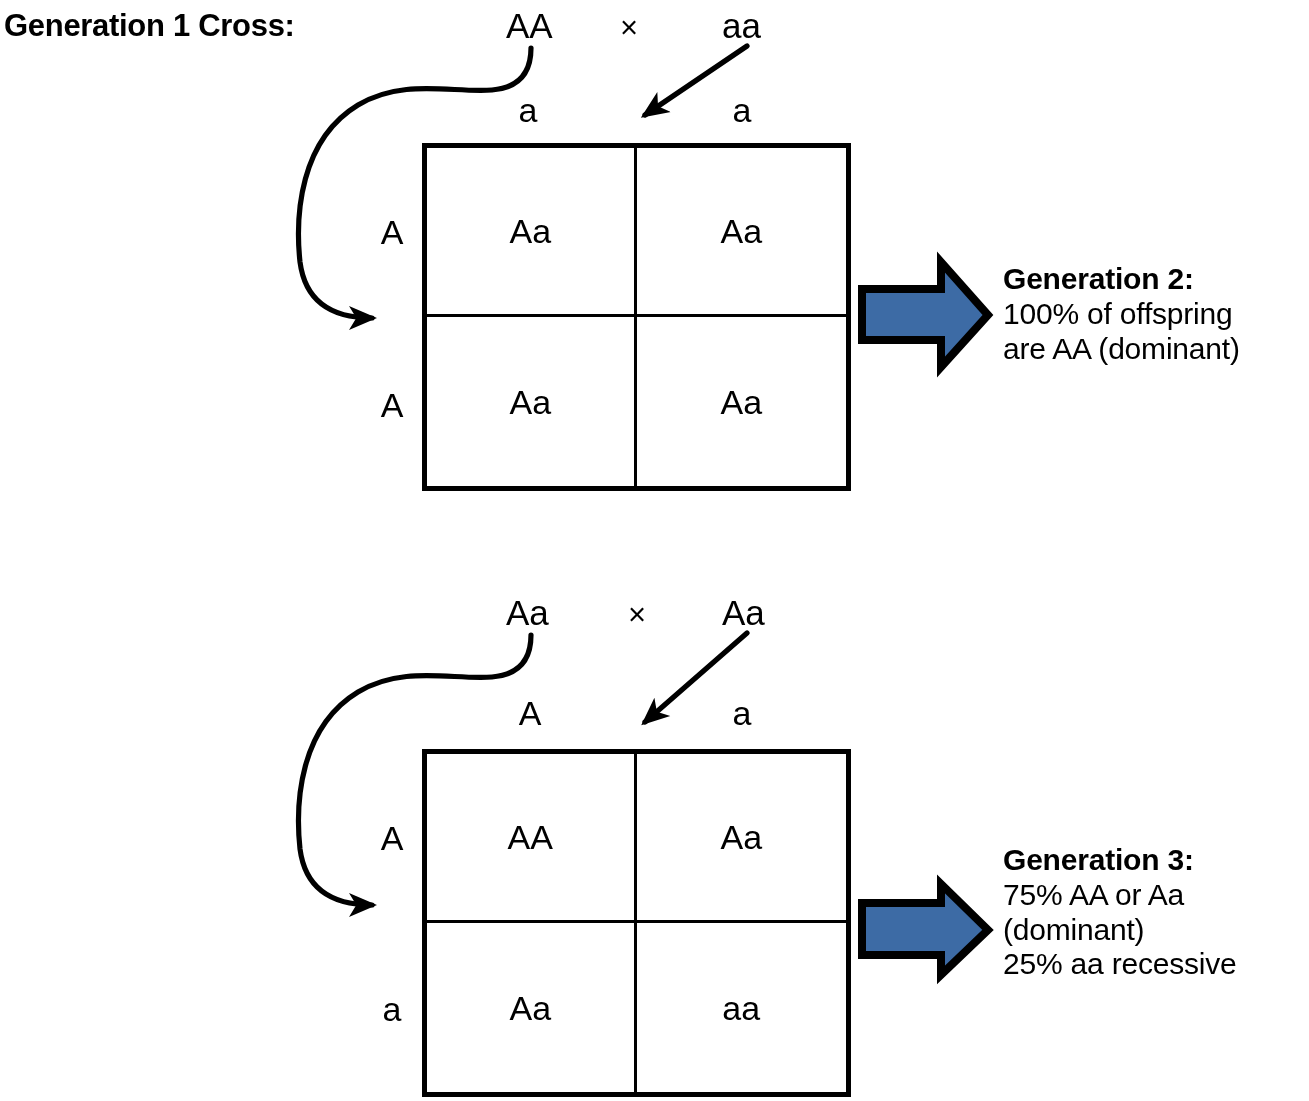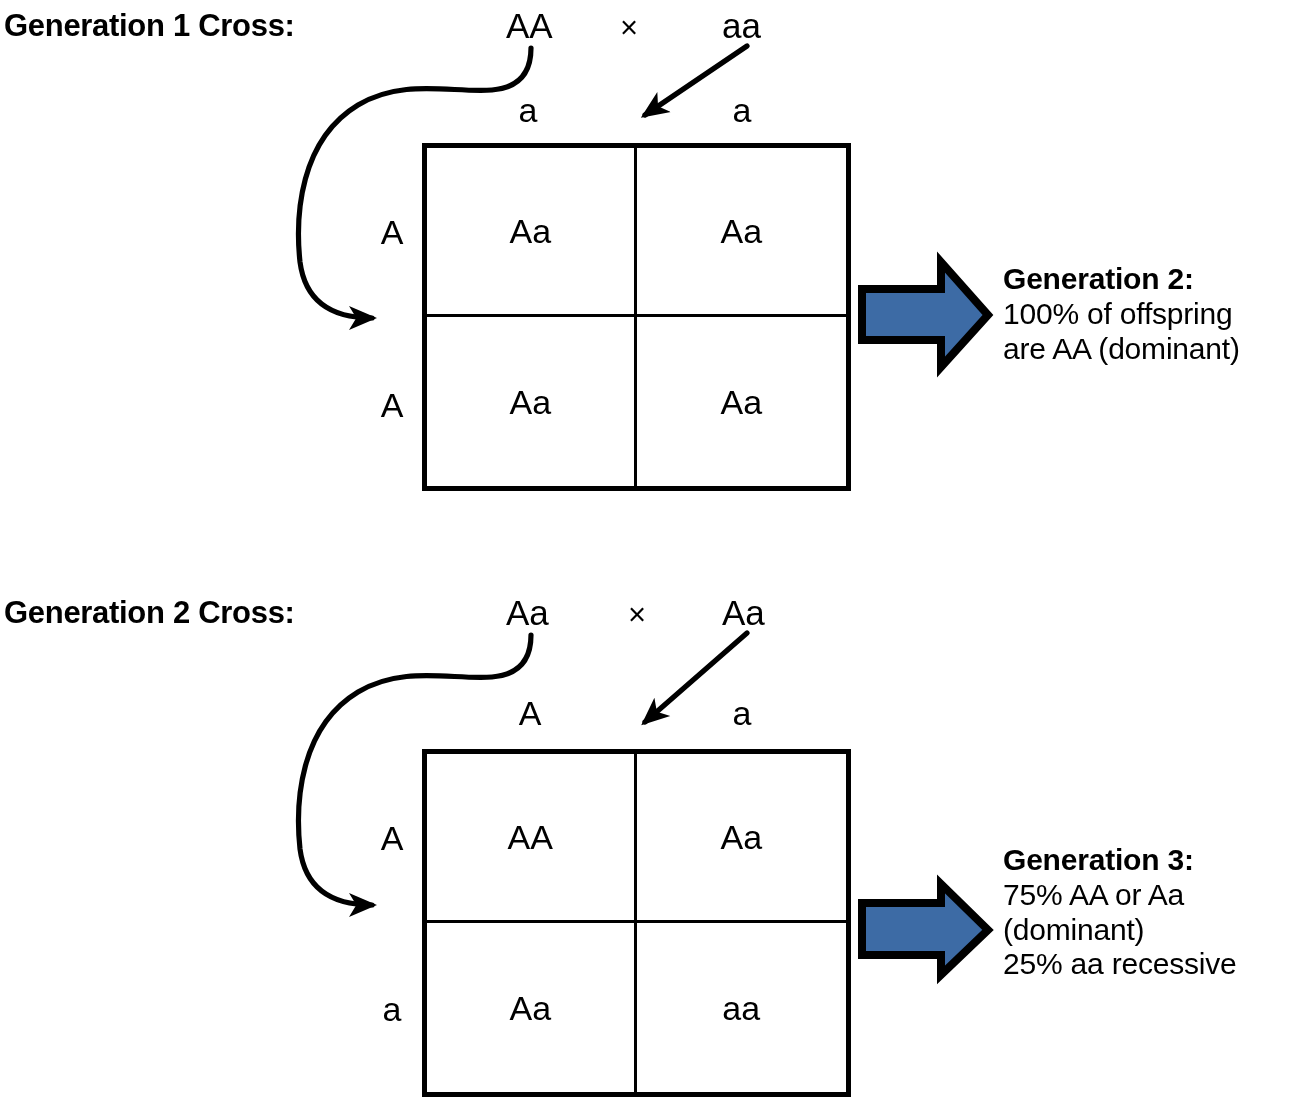--- a/index.html
+++ b/index.html
@@ -132,21 +132,20 @@
     <div class="pcell c2">Aa</div>
     <div class="pcell c3">Aa</div>
   </div>
 
   <div class="result-block" style="left:1003px; top:262px;">
     <div class="result-title">Generation 2:</div>
     <div class="result-line">100% of offspring</div>
     <div class="result-line">are AA (dominant)</div>
   </div>
 
-  <div class="section-title" style="left:4px; top:597px;">Generation 2 Cross:</div>
 
   <div class="parent-geno" style="left:506px; top:595px;">Aa</div>
 
   <div class="cross-symbol" style="left:628px; top:599px;">×</div>
 
   <div class="parent-geno" style="left:722px; top:595px;">Aa</div>
 
   <div class="allele-label col-label" style="left:530px; top:696px;">A</div>
   <div class="allele-label col-label" style="left:742px; top:696px;">a</div>
 

